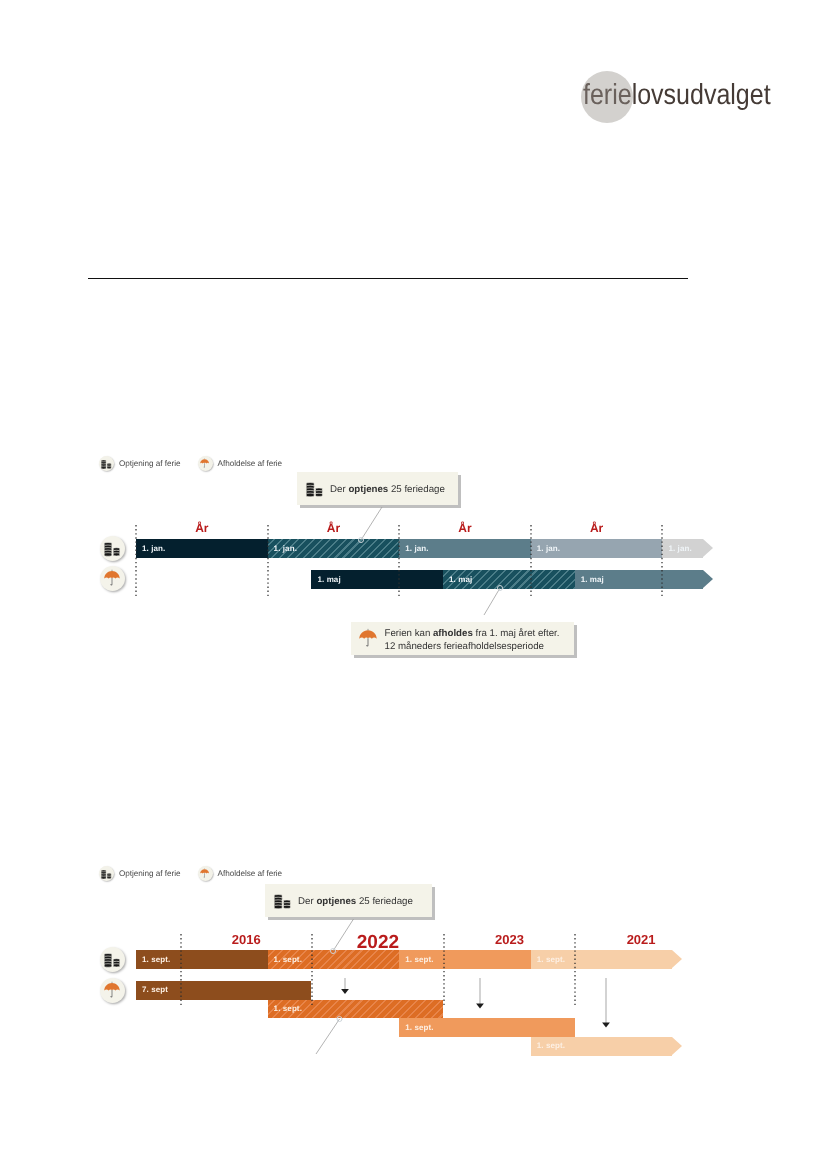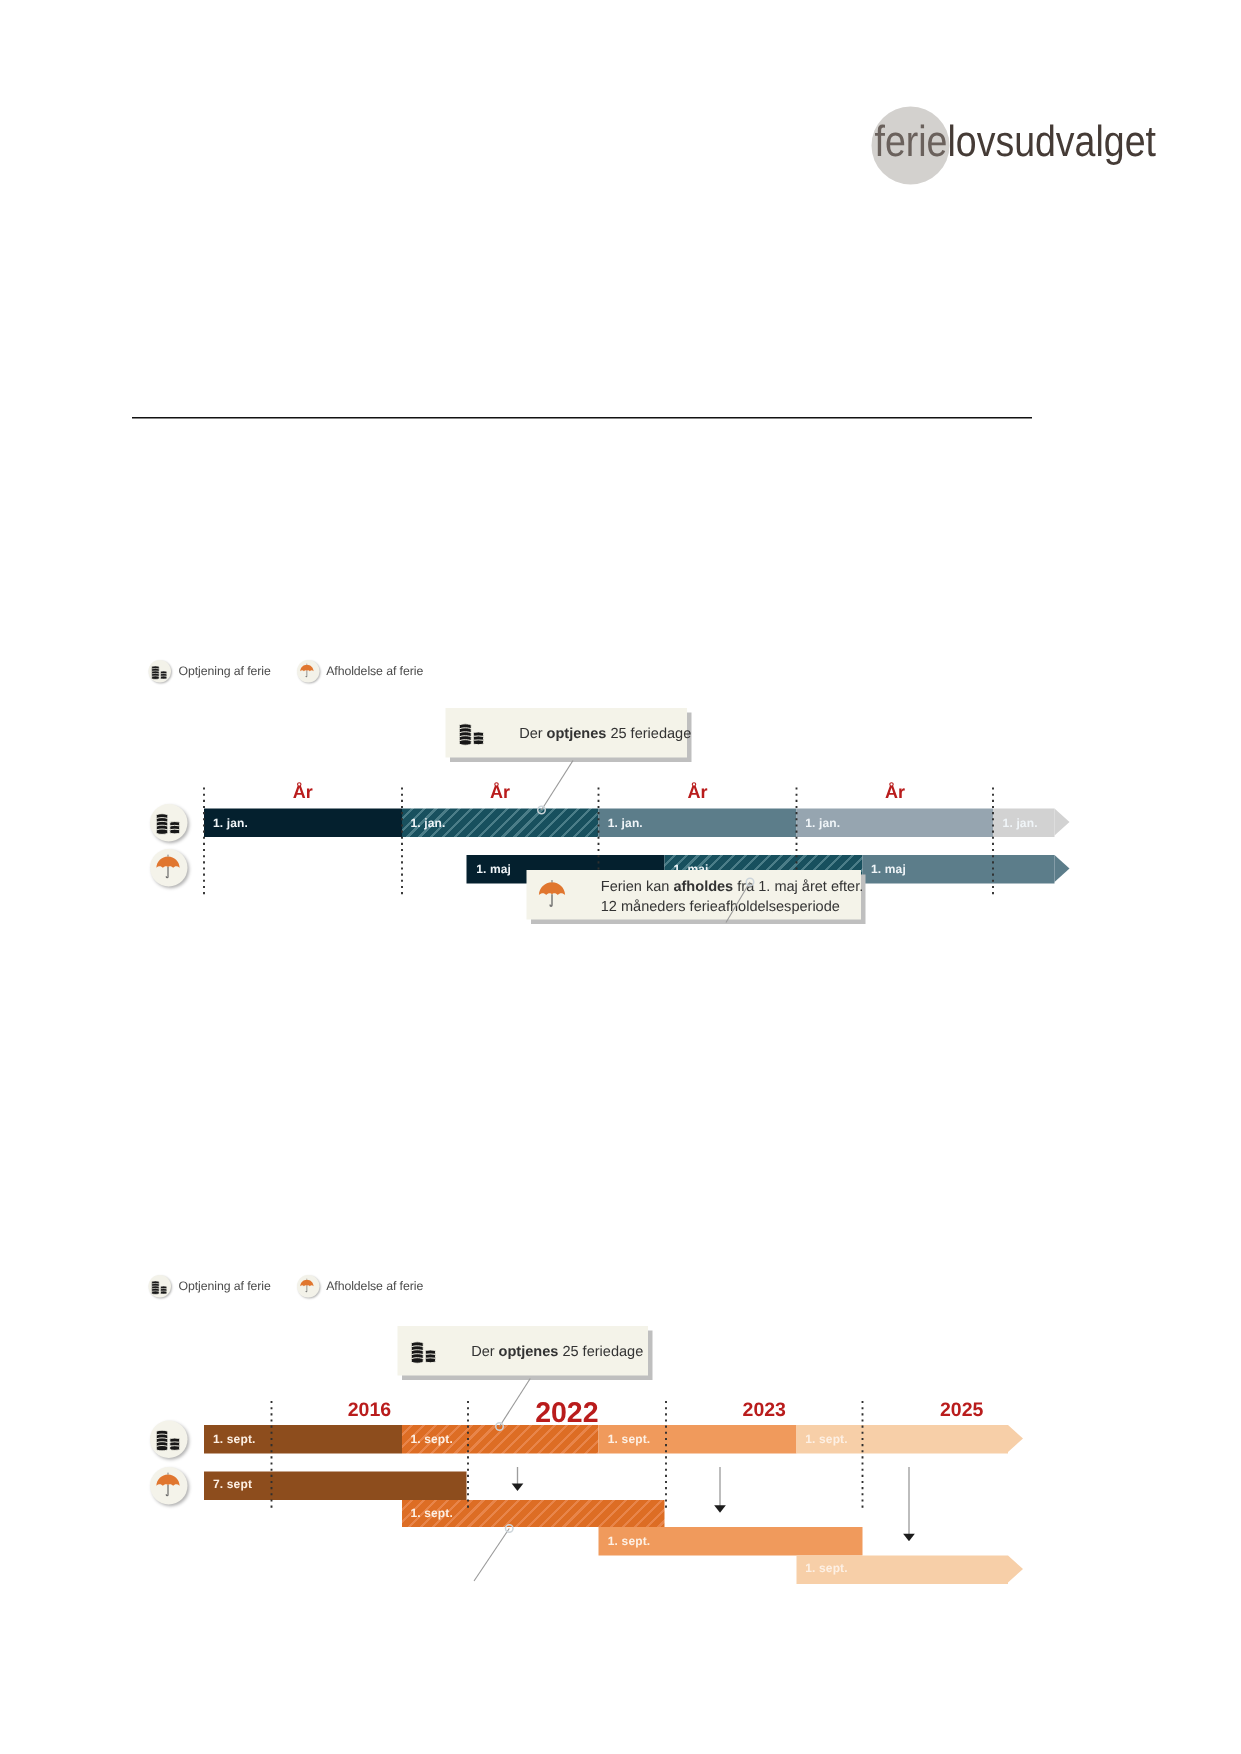--- a/index.html
+++ b/index.html
@@ -21,21 +21,21 @@
 
   
   .hrule{position:absolute;left:88px;top:278px;width:600px;height:0;
          border-top:1.6px solid #111111;}
 
   
   .chart{position:absolute;}
 
   
   .legend{position:absolute;font-size:8.2px;color:#4b4b4b;}
-  .legend .item{position:absolute;display:flex;align-items:center;}
+  .legend .item{position:absolute;display:flex;align-items:center;margin-top:16px;}
   .legend .badge{width:15px;height:15px;border-radius:50%;background:#f3f2e9;
                  box-shadow:0.7px 0.7px 1.4px rgba(0,0,0,0.28);
                  display:flex;align-items:center;justify-content:center;margin-right:5px;
                  flex:0 0 auto;}
   .legend .lbl{white-space:nowrap;letter-spacing:-0.05px;}
 
   
   .rowbadge{position:absolute;width:25px;height:25px;border-radius:50%;background:#f4f3ea;
             box-shadow:1.2px 1.2px 2.2px rgba(0,0,0,0.3);
             display:flex;align-items:center;justify-content:center;}
@@ -47,21 +47,21 @@
   .tick{position:absolute;overflow:visible;}
 
   
   .barwrap{position:absolute;}
   .blabel{position:absolute;color:#ffffff;font-weight:bold;white-space:nowrap;
           font-size:8px;letter-spacing:0.1px;}
   .arrowhead{position:absolute;width:0;height:0;}
 
   
   .callout{position:absolute;background:#f4f3e9;box-shadow:3px 3px 0 0 #bfbfbf;
-           display:flex;align-items:center;gap:16px;}
+           display:flex;align-items:center;}
   .callout .ctext{font-size:9.7px;color:#333333;line-height:12.9px;white-space:nowrap;
                   position:relative;top:2.2px;}
   .callout .ctext b{font-weight:bold;}
   .callout .cicon{flex:0 0 auto;display:flex;align-items:center;justify-content:center;}
 
   .connector{position:absolute;overflow:visible;}
   svg{display:block;}
 </style>
 </head>
 <body>
@@ -171,21 +171,21 @@
             <path d="M12.799999999999999 14.2 a4.6 1.3 0 0 1 9.2 0 v1.75 a4.6 1.3 0 0 1 -9.2 0 z" fill="#171717" stroke="#f4f3e9" stroke-width="0.85"></path>
             <path d="M12.799999999999999 17.75 a4.6 1.3 0 0 1 9.2 0 v1.75 a4.6 1.3 0 0 1 -9.2 0 z" fill="#171717" stroke="#f4f3e9" stroke-width="0.85"></path>
           </svg>
         </span>
         <span class="ctext">Der <b>optjenes</b> 25 feriedage</span>
       </div>
       <svg class="connector" style="left:355px;top:501px;" width="33" height="45">
         <line x1="27" y1="6" x2="6" y2="39" stroke="#9a9a9a" stroke-width="0.75"></line>
         <circle cx="6" cy="39" r="2.5" fill="none" stroke="#cdd5da" stroke-width="1"></circle>
       </svg>
-      <div class="callout" style="left:350.5px;top:580px;width:223px;height:33px;">
+      <div class="callout" style="left:350.5px;top:622px;width:223px;height:33px;">
         <span class="cicon" style="width:18px;margin-left:8px;margin-right:8px;">
           <svg width="18" height="21.96" viewBox="0 0 24 29.3" style="overflow:visible">
             <path d="M12 3.0 C5.6 3.0 0.6 8.0 0.35 14.2 C1.5 13.2 2.7 12.7 3.75 12.7 C4.95 12.7 5.95 13.3 6.85 14.2 C7.7 13.3 8.75 12.7 9.9 12.7 C10.9 12.7 11.45 13.1 12 13.7 C12.55 13.1 13.1 12.7 14.1 12.7 C15.25 12.7 16.3 13.3 17.15 14.2 C18.05 13.3 19.05 12.7 20.25 12.7 C21.3 12.7 22.5 13.2 23.65 14.2 C23.4 8.0 18.4 3.0 12 3.0 Z" fill="#e0762f"></path>
             <path d="M11.38 13.6 h1.24 v9.8 a1.45 1.45 0 0 1 -2.9 0 v-0.7 h1.24 v0.7 a0.43 0.43 0 0 0 0.42 0 z" fill="#6f6f6f"></path>
             <rect x="11.55" y="0.9" width="0.9" height="2.3" rx="0.45" fill="#6f6f6f"></rect>
           </svg>
         </span>
         <span class="ctext">Ferien kan <b>afholdes</b> fra 1. maj året efter.<br>12 måneders ferieafholdelsesperiode</span>
       </div>
       <svg class="connector" style="left:478px;top:582px;" width="28" height="39">
@@ -217,21 +217,21 @@
               <path d="M11.38 13.6 h1.24 v9.8 a1.45 1.45 0 0 1 -2.9 0 v-0.7 h1.24 v0.7 a0.43 0.43 0 0 0 0.42 0 z" fill="#6f6f6f"></path>
               <rect x="11.55" y="0.9" width="0.9" height="2.3" rx="0.45" fill="#6f6f6f"></rect>
             </svg>
           </span>
           <span class="lbl">Afholdelse af ferie</span>
         </div>
       </div>
       <div class="axlab" style="left:206.3px;top:931.5px;width:80px;font-size:13px;">2016</div>
       <div class="axlab" style="left:337.9px;top:931.5px;width:80px;font-size:19px;">2022</div>
       <div class="axlab" style="left:469.5px;top:931.5px;width:80px;font-size:13px;">2023</div>
-      <div class="axlab" style="left:601.0999999999999px;top:931.5px;width:80px;font-size:13px;">2025</div>
+      <div class="axlab" style="left:601.0999999999999px;top:931.5px;width:80px;font-size:13px;">2021</div>
       <div class="rowbadge" style="left:99.5px;top:947px;">
         <svg width="16" height="14.16" viewBox="0 0 22.3 19.75" style="overflow:visible">
           <path d="M0.25 3.55 a5.35 1.45 0 0 1 10.7 0 v2.05 a5.35 1.45 0 0 1 -10.7 0 z" fill="#171717" stroke="#f4f3e9" stroke-width="0.85"></path>
           <path d="M0.25 7.1 a5.35 1.45 0 0 1 10.7 0 v2.05 a5.35 1.45 0 0 1 -10.7 0 z" fill="#171717" stroke="#f4f3e9" stroke-width="0.85"></path>
           <path d="M0.25 10.649999999999999 a5.35 1.45 0 0 1 10.7 0 v2.05 a5.35 1.45 0 0 1 -10.7 0 z" fill="#171717" stroke="#f4f3e9" stroke-width="0.85"></path>
           <path d="M0.25 14.2 a5.35 1.45 0 0 1 10.7 0 v2.05 a5.35 1.45 0 0 1 -10.7 0 z" fill="#171717" stroke="#f4f3e9" stroke-width="0.85"></path>
           <path d="M0.25 17.75 a5.35 1.45 0 0 1 10.7 0 v2.05 a5.35 1.45 0 0 1 -10.7 0 z" fill="#171717" stroke="#f4f3e9" stroke-width="0.85"></path>
           <path d="M12.799999999999999 10.65 a4.6 1.3 0 0 1 9.2 0 v1.75 a4.6 1.3 0 0 1 -9.2 0 z" fill="#171717" stroke="#f4f3e9" stroke-width="0.85"></path>
           <path d="M12.799999999999999 14.2 a4.6 1.3 0 0 1 9.2 0 v1.75 a4.6 1.3 0 0 1 -9.2 0 z" fill="#171717" stroke="#f4f3e9" stroke-width="0.85"></path>
           <path d="M12.799999999999999 17.75 a4.6 1.3 0 0 1 9.2 0 v1.75 a4.6 1.3 0 0 1 -9.2 0 z" fill="#171717" stroke="#f4f3e9" stroke-width="0.85"></path>

